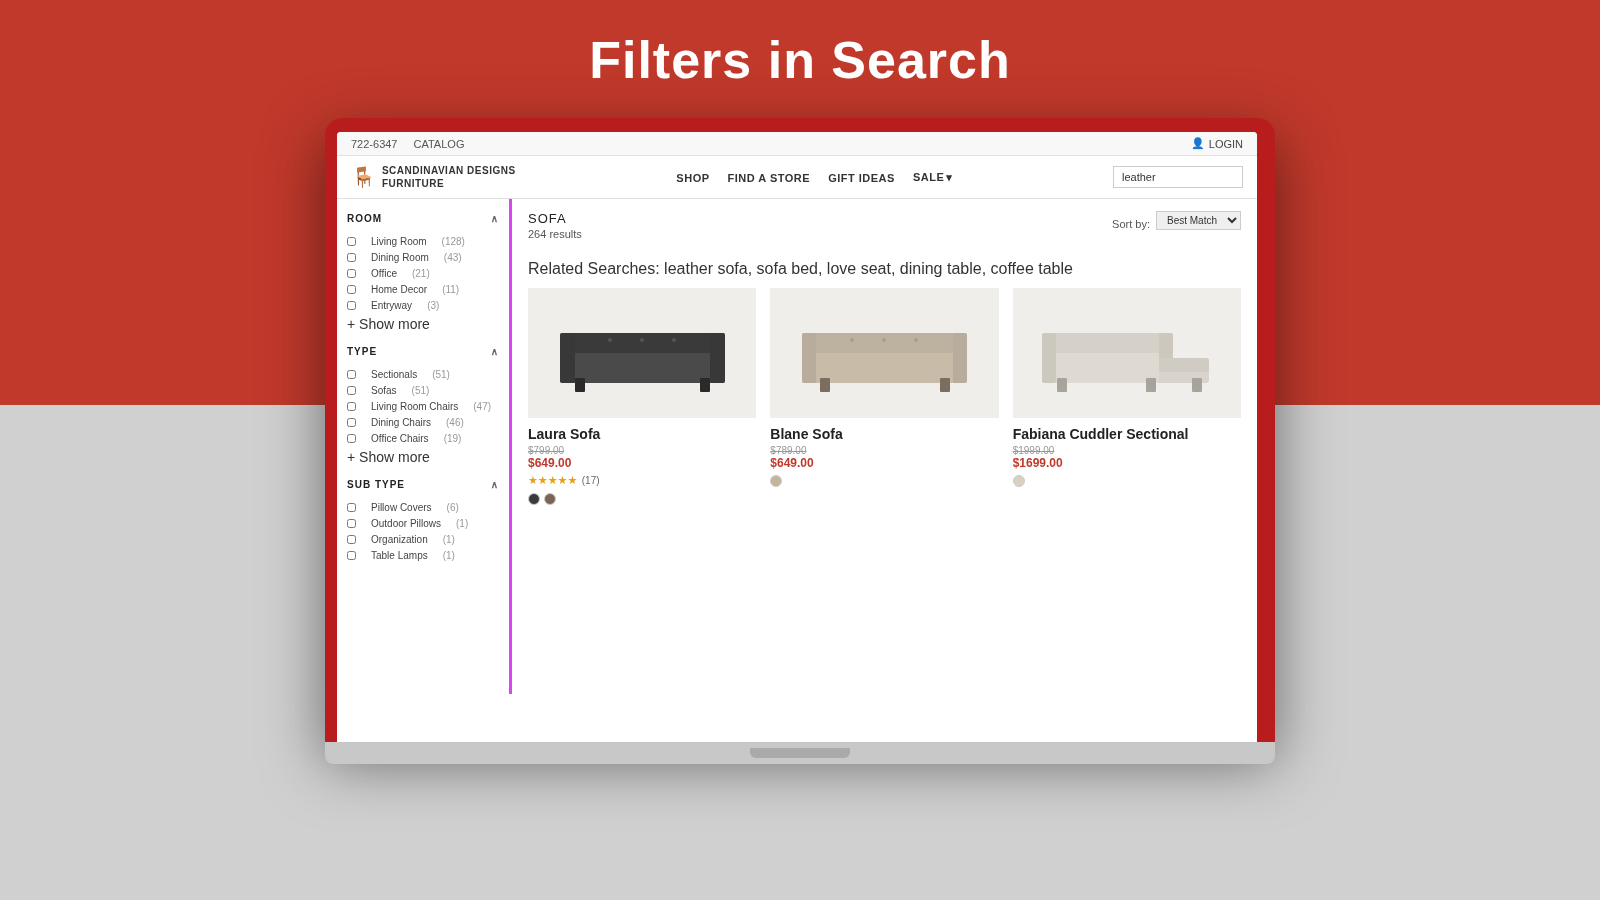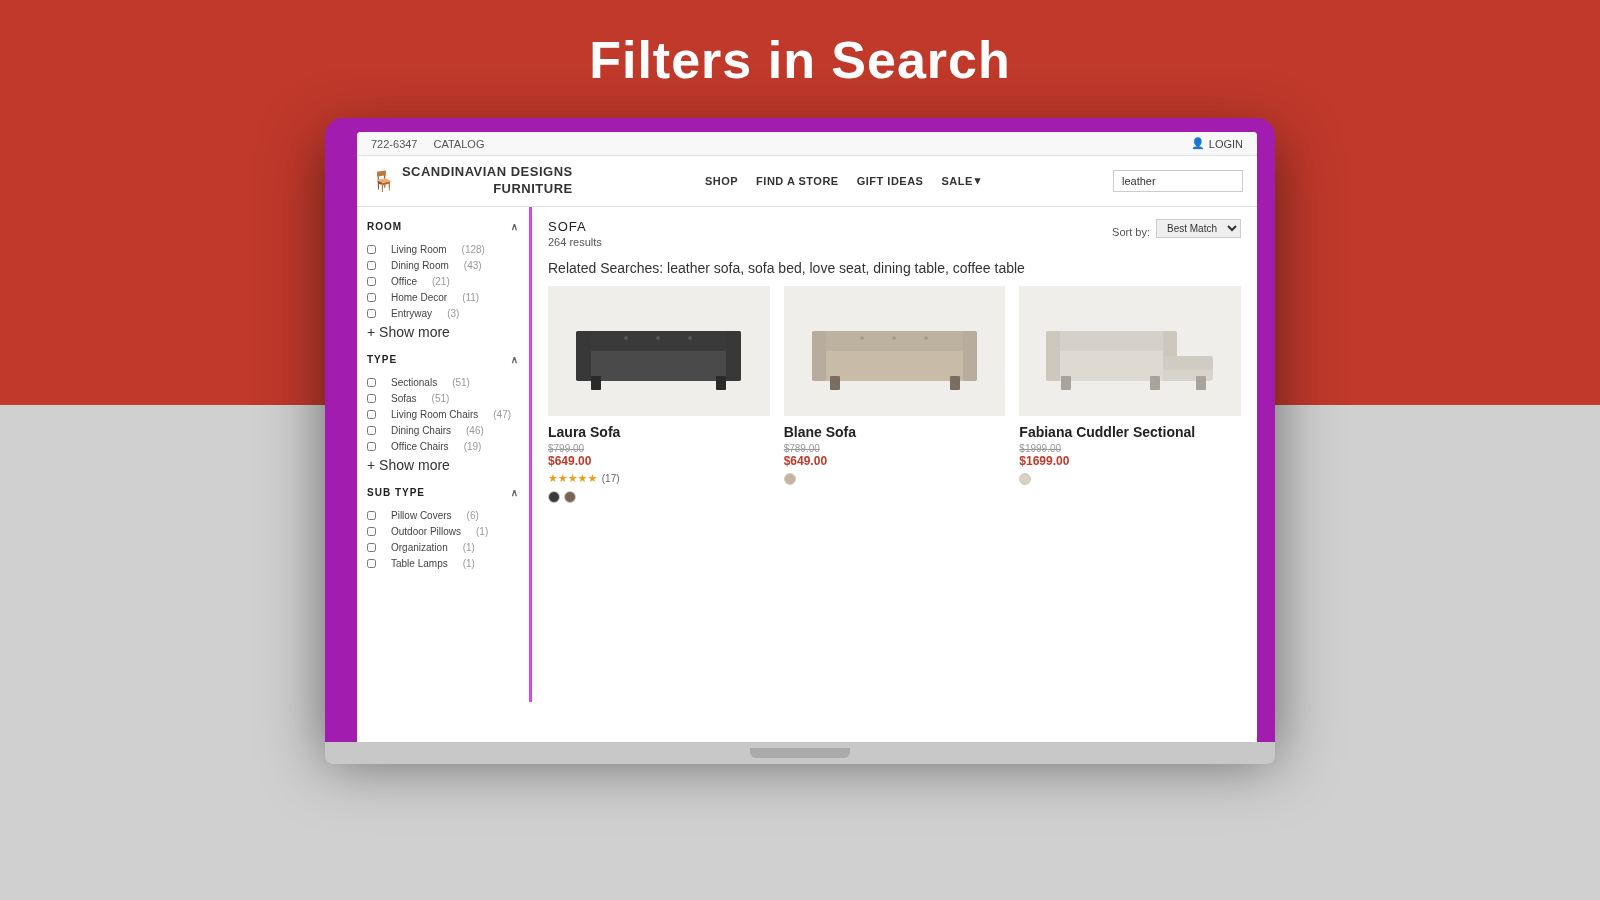--- a/index.html
+++ b/index.html
@@ -23,23 +23,23 @@
       margin-bottom: 28px;
       letter-spacing: 1px;
     }
 
     .laptop-wrapper {
       width: 950px;
       position: relative;
     }
 
     .laptop-frame {
-      background: #a21caf;
+      background: #b91c1c;
       border-radius: 18px 18px 0 0;
-      padding: 14px 18px 0 32px;
+      padding: 14px 18px 0 12px;
       box-shadow: 0 20px 60px rgba(0,0,0,0.5);
     }
 
     .laptop-screen {
       background: white;
       border-radius: 4px 4px 0 0;
       overflow: hidden;
       height: 610px;
     }
 
@@ -88,27 +88,27 @@
       align-items: center;
       gap: 6px;
     }
 
     .brand-icon {
       font-size: 20px;
       color: #333;
     }
 
     .brand-text {
-      font-size: 13px;
+      font-size: 10px;
       font-weight: bold;
       color: #333;
       text-transform: uppercase;
       letter-spacing: 0.5px;
       line-height: 1.3;
-      text-align: right;
+      text-align: left;
     }
 
     .nav-links {
       display: flex;
       gap: 18px;
       align-items: flex-end;
       font-size: 11px;
       font-weight: bold;
       color: #333;
       letter-spacing: 0.5px;
@@ -203,21 +203,21 @@
 
     .products-header {
       display: flex;
       justify-content: space-between;
       align-items: flex-start;
       margin-bottom: 10px;
     }
 
     .products-title { font-size: 13px; font-weight: normal; letter-spacing: 1px; color: #222; }
     .products-count { font-size: 11px; color: #555; margin-top: 2px; }
-    .related-searches { font-size: 14px; color: #555; margin-top: 12px; }
+    .related-searches { font-size: 16px; color: #555; margin-top: 20px; }
     .related-searches span { color: #333; }
 
     .sort-area {
       display: flex;
       align-items: flex-end;
       gap: 6px;
       font-size: 11px;
       color: #555;
     }
 

